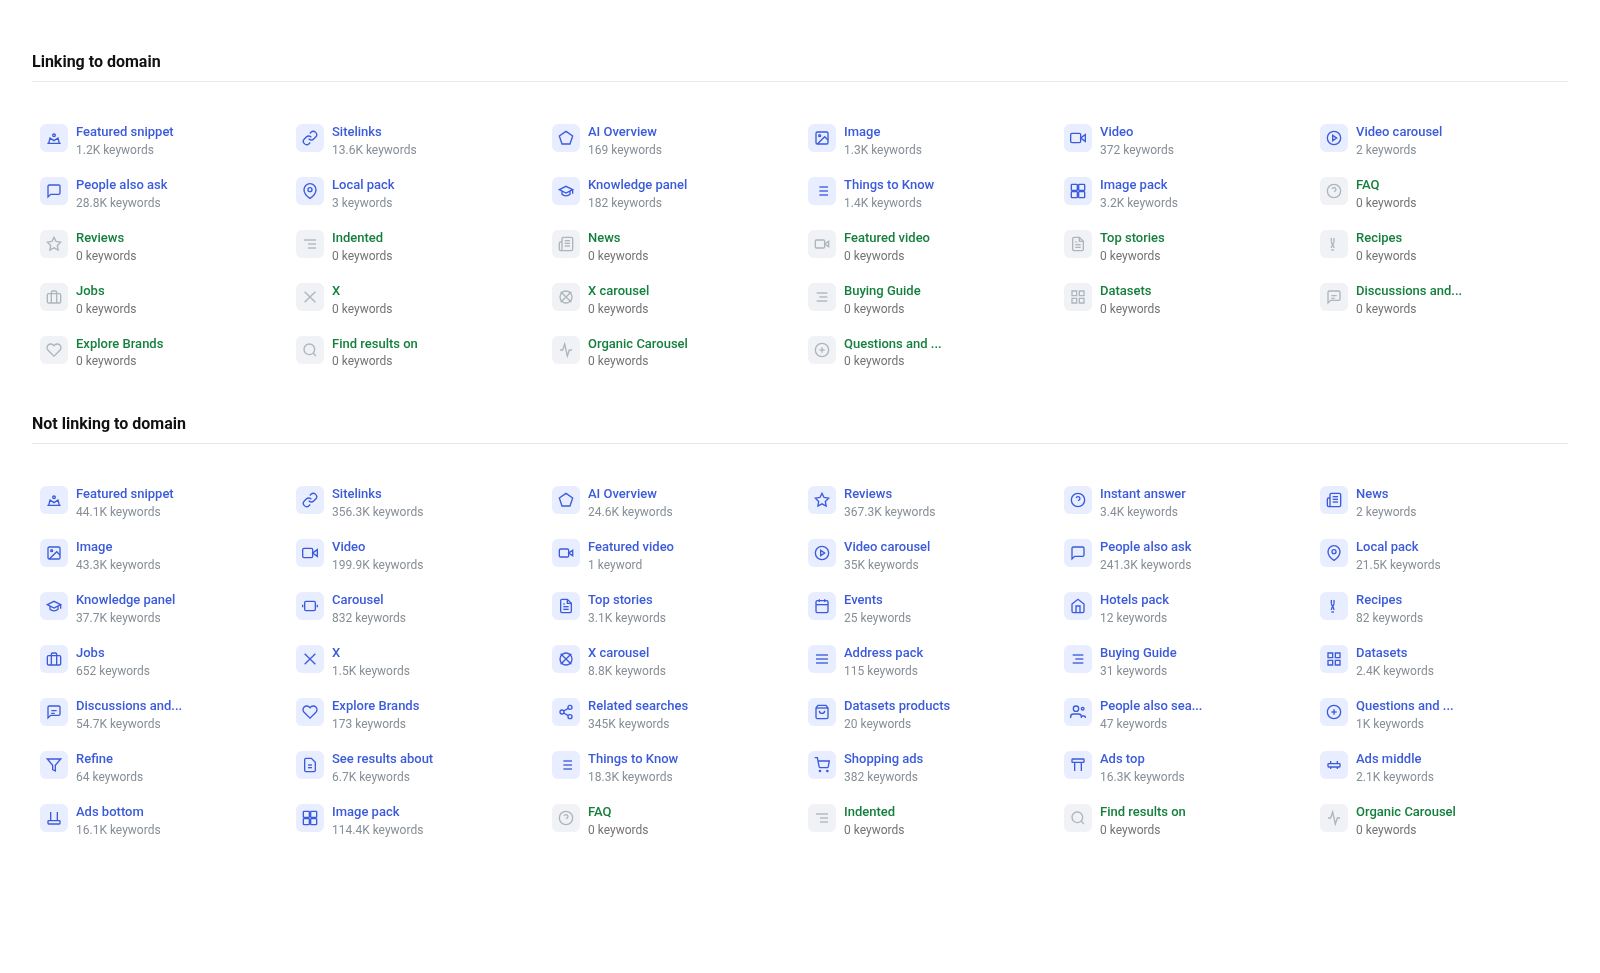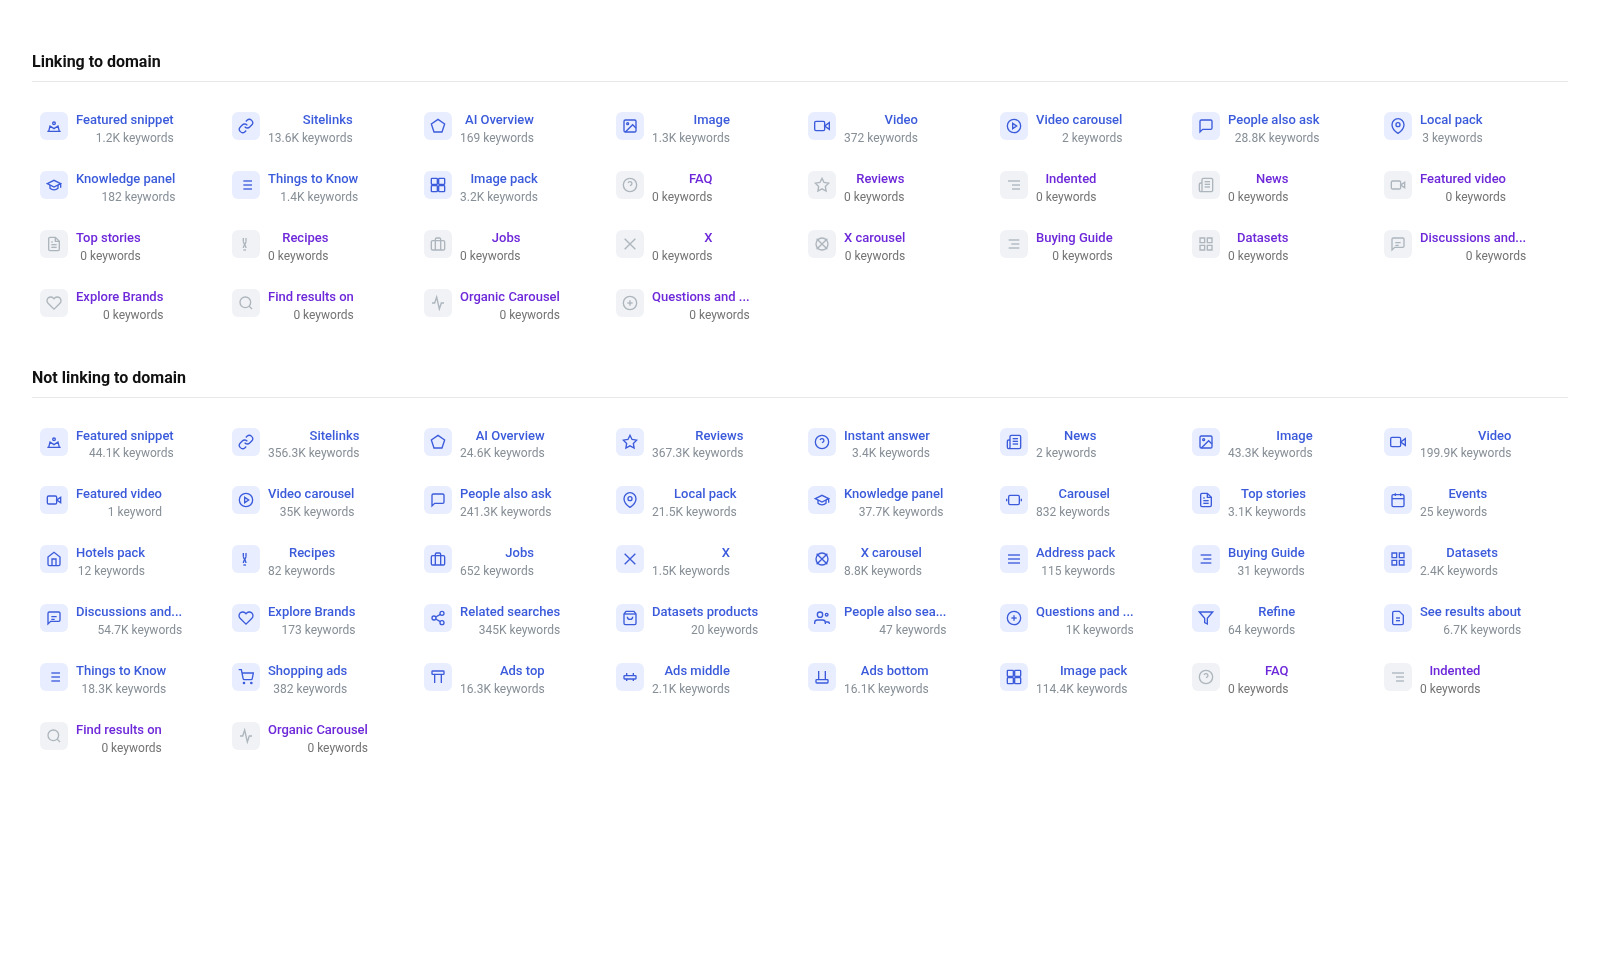--- a/index.html
+++ b/index.html
@@ -13,32 +13,31 @@
     h1 {
       font-size: 22px;
       font-weight: 700;
       color: #111;
       margin-bottom: 28px;
     }
     .section-title {
       font-size: 16px;
       font-weight: 700;
       color: #111;
-      margin-bottom: 20px;
+      margin-bottom: 32px;
       padding-bottom: 10px;
       border-bottom: 1px solid #e8e8e8;
     }
     .section {
       margin-bottom: 36px;
     }
     .features-grid {
       display: grid;
-      grid-template-columns: repeat(8, 1fr);
-      gap: 6px 0;
-      text-align: right;
+      grid-template-columns: repeat(6, 1fr);
+      gap: 0 0;
     }
     .feature-item {
       display: flex;
       align-items: flex-start;
       gap: 8px;
       padding: 10px 8px;
       cursor: pointer;
       border-radius: 6px;
     }
     .feature-icon {
@@ -65,21 +64,21 @@
     }
     .feature-name {
       font-size: 13px;
       font-weight: 500;
       line-height: 1.3;
     }
     .feature-name.active {
       color: #3b5bdb;
     }
     .feature-name.inactive {
-      color: #6d28d9;
+      color: #15803d;
     }
     .feature-count {
       font-size: 12px;
       color: #868e96;
       margin-top: 2px;
     }
     .feature-count.inactive {
       color: #737373;
     }
   </style>

